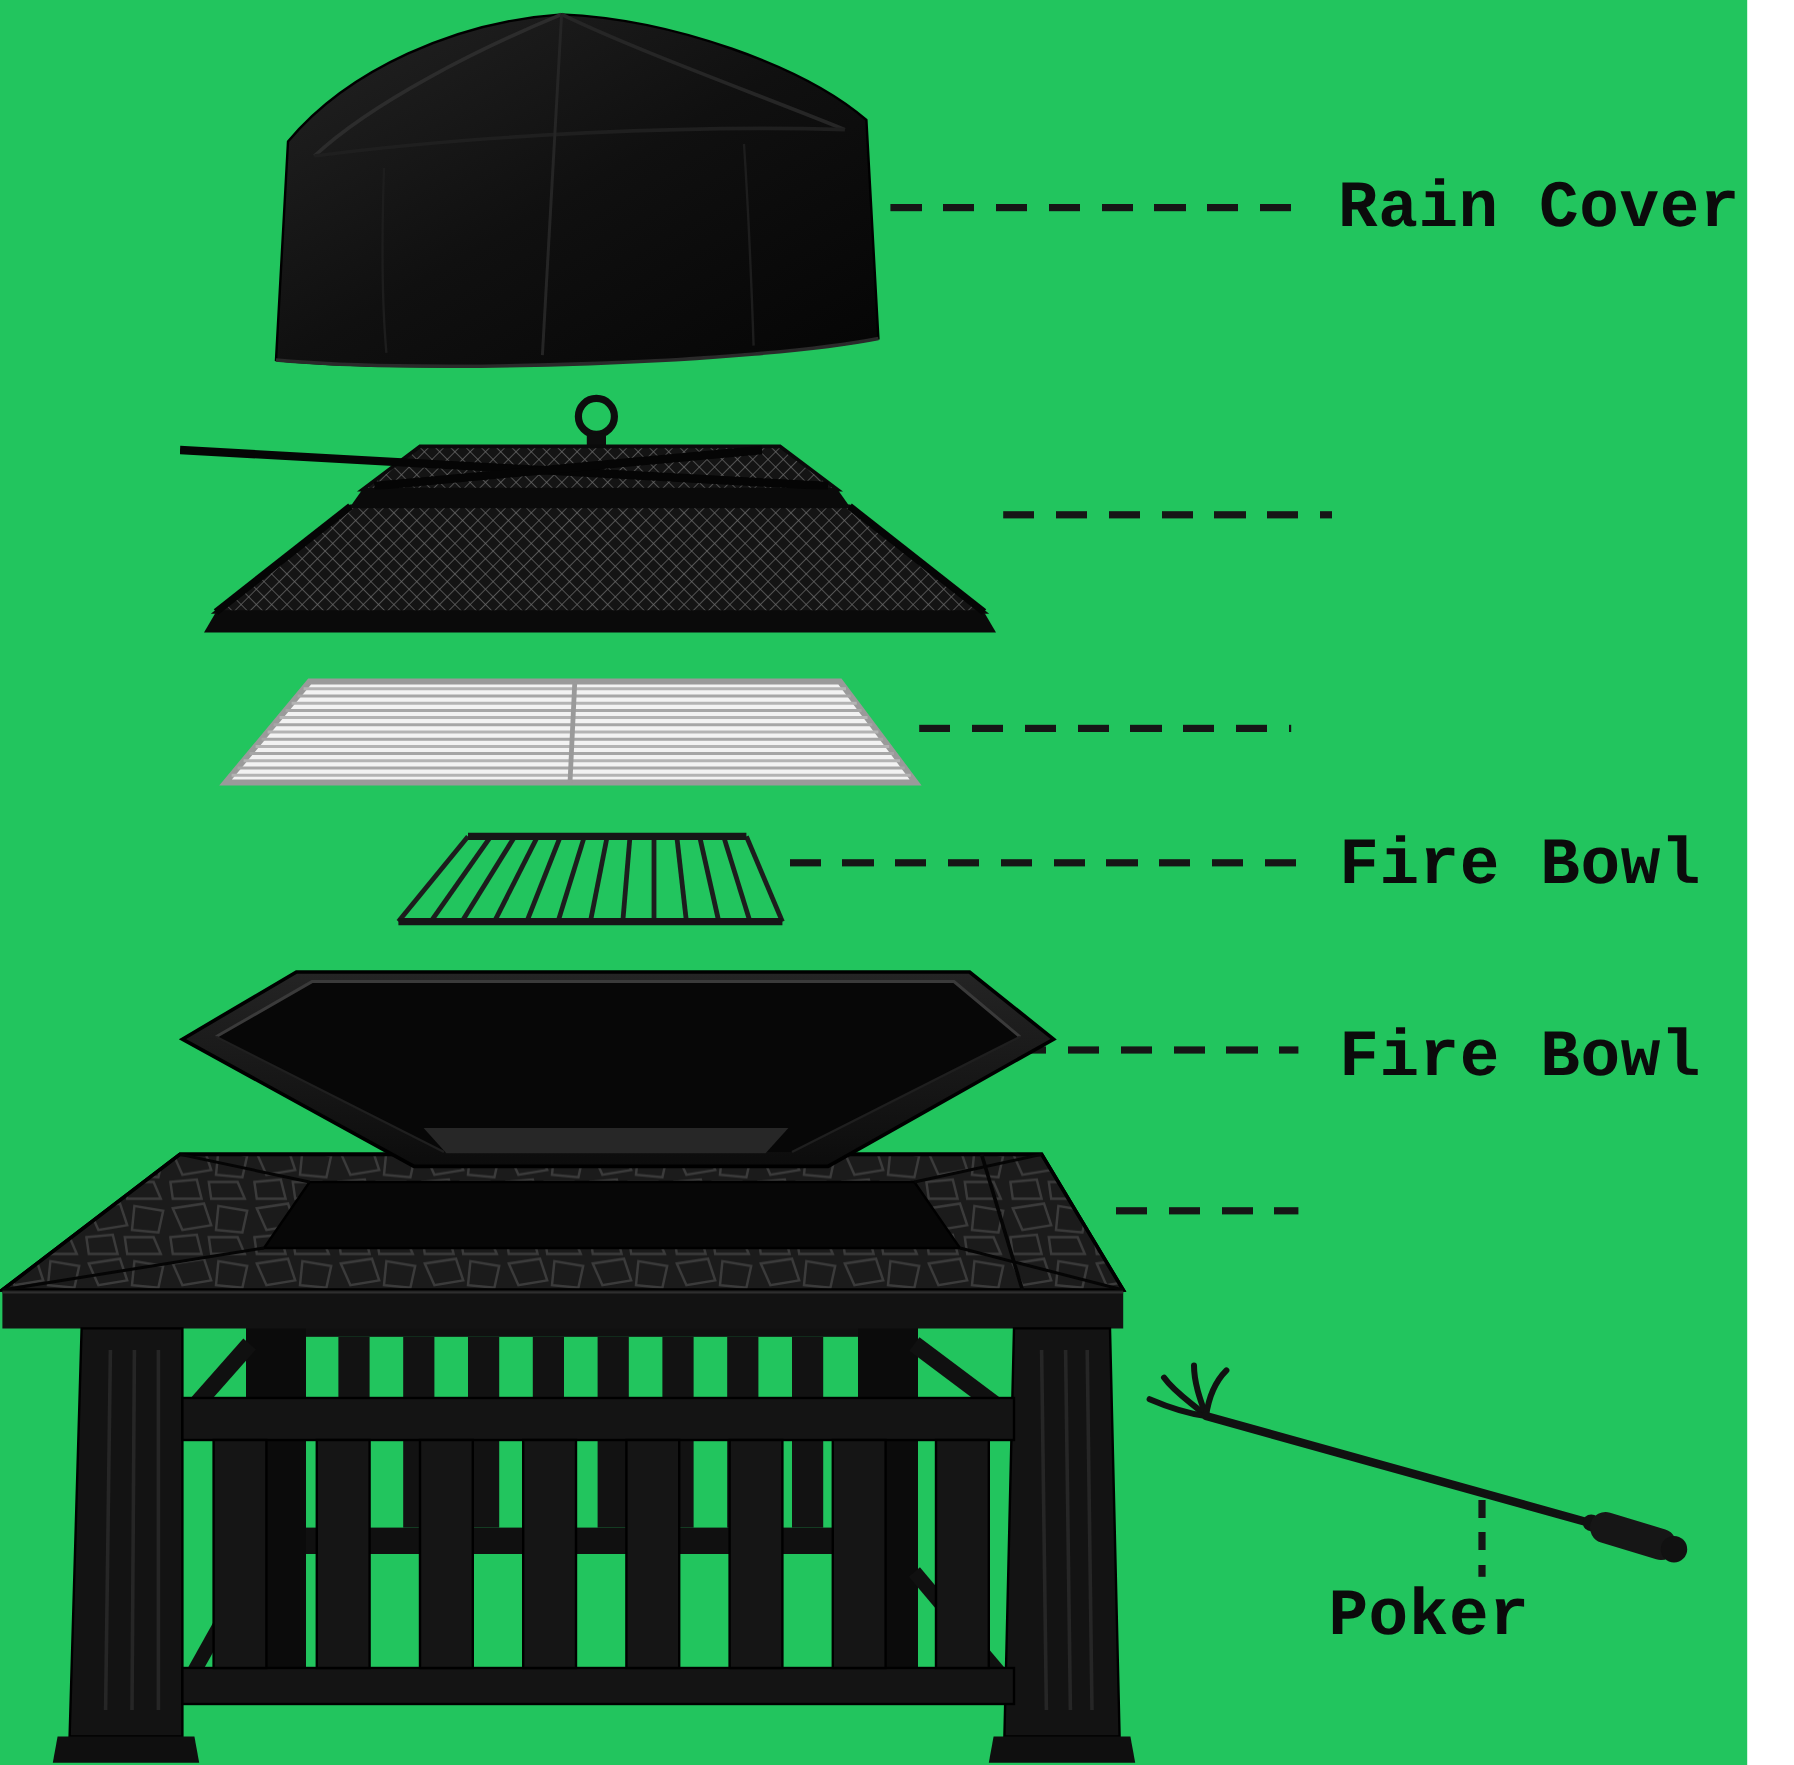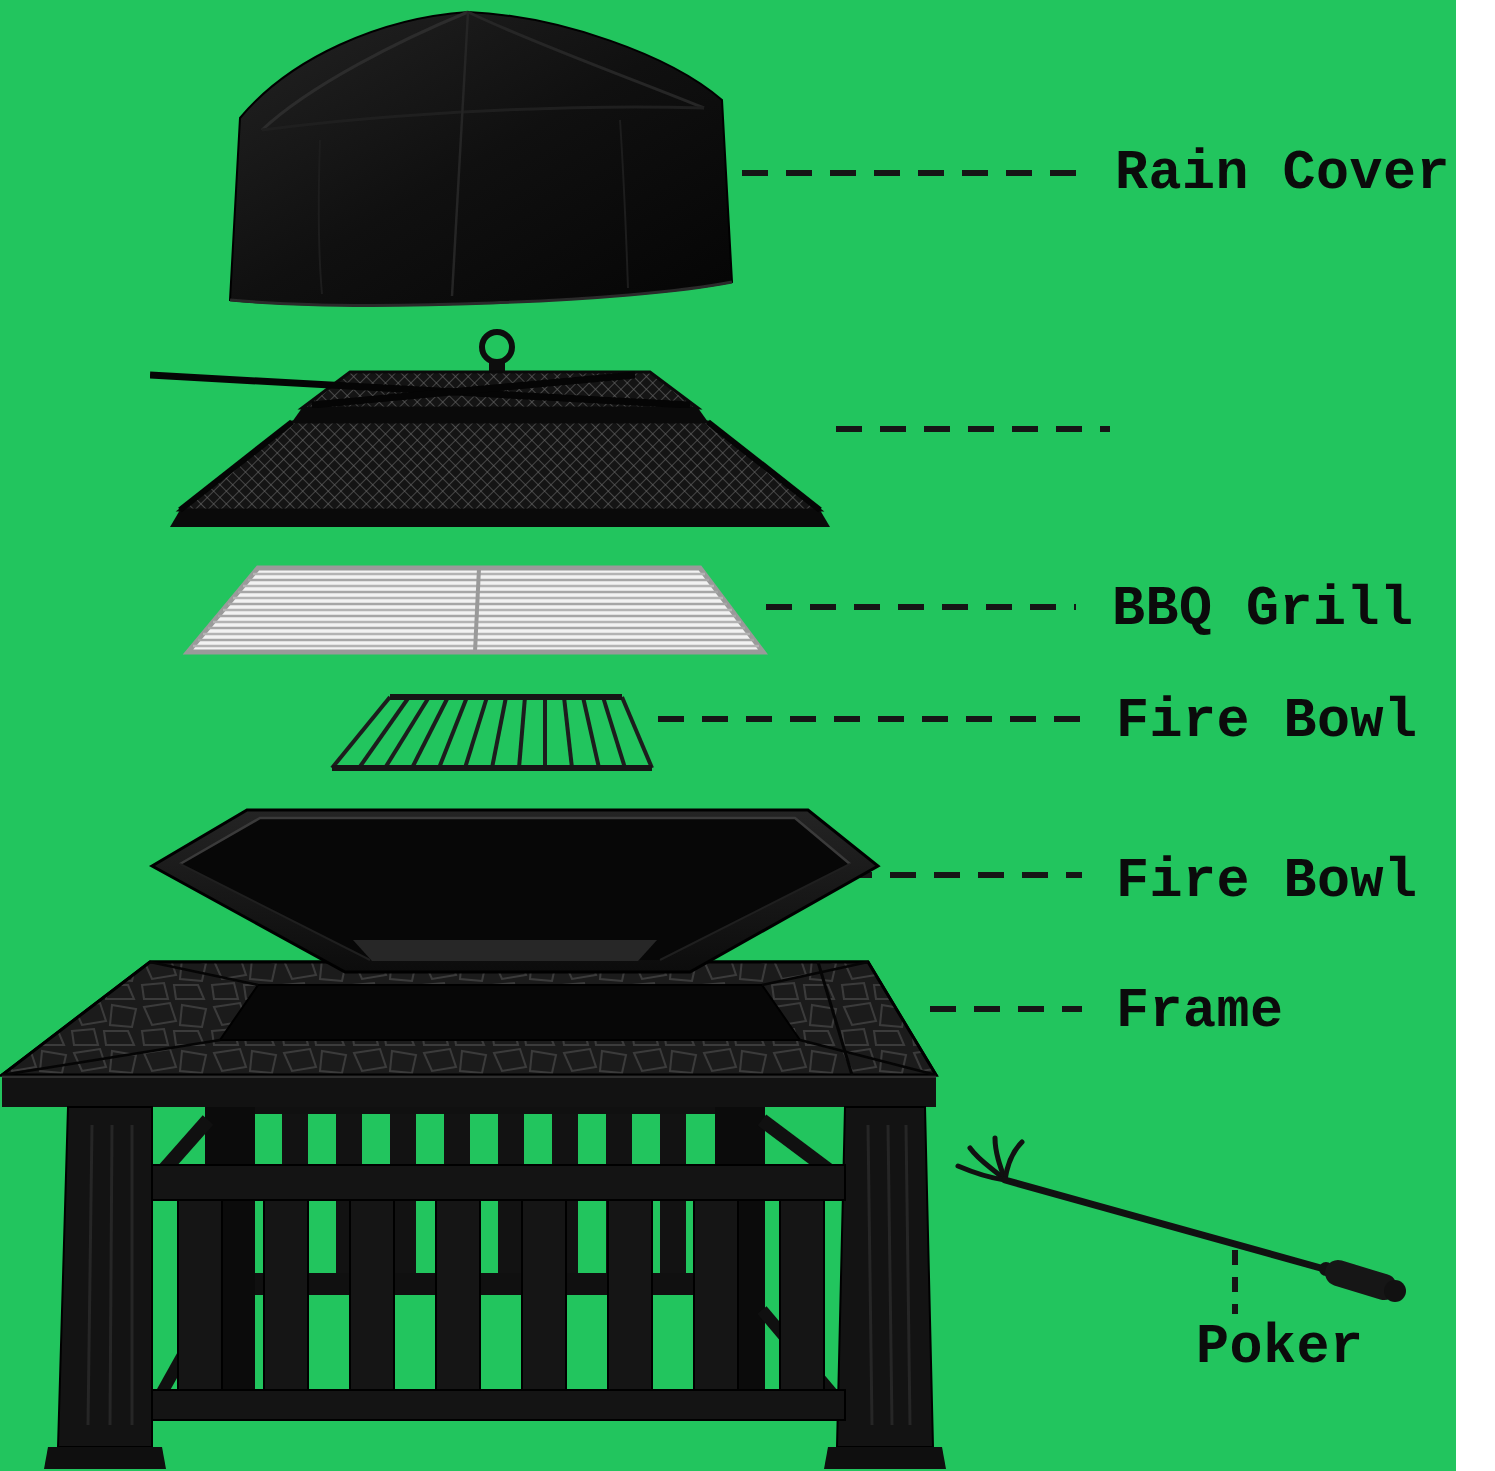--- a/index.html
+++ b/index.html
@@ -225,19 +225,17 @@
 
   <div class="dash-h" style="left:742px;top:170px;width:348px;"></div>
   <div class="dash-h" style="left:836px;top:426px;width:274px;"></div>
   <div class="dash-h" style="left:766px;top:604px;width:310px;"></div>
   <div class="dash-h" style="left:658px;top:716px;width:424px;"></div>
   <div class="dash-h" style="left:846px;top:872px;width:236px;"></div>
   <div class="dash-h" style="left:930px;top:1006px;width:152px;"></div>
   <div class="dash-v" style="left:1232px;top:1250px;height:64px;"></div>
 
   <div class="part-label" style="left:1115px;top:142px;">Rain Cover</div>
-  <div class="part-label" style="left:1112px;top:578px;">BBQ Grill</div>
   <div class="part-label" style="left:1116px;top:690px;">Fire Bowl</div>
   <div class="part-label" style="left:1116px;top:850px;">Fire Bowl</div>
-  <div class="part-label" style="left:1116px;top:980px;">Frame</div>
-  <div class="part-label" style="left:1196px;top:1316px;">Poker</div>
+  <div class="part-label" style="left:1107px;top:1316px;">Poker</div>
 
 </div>
 
 </body></html>

